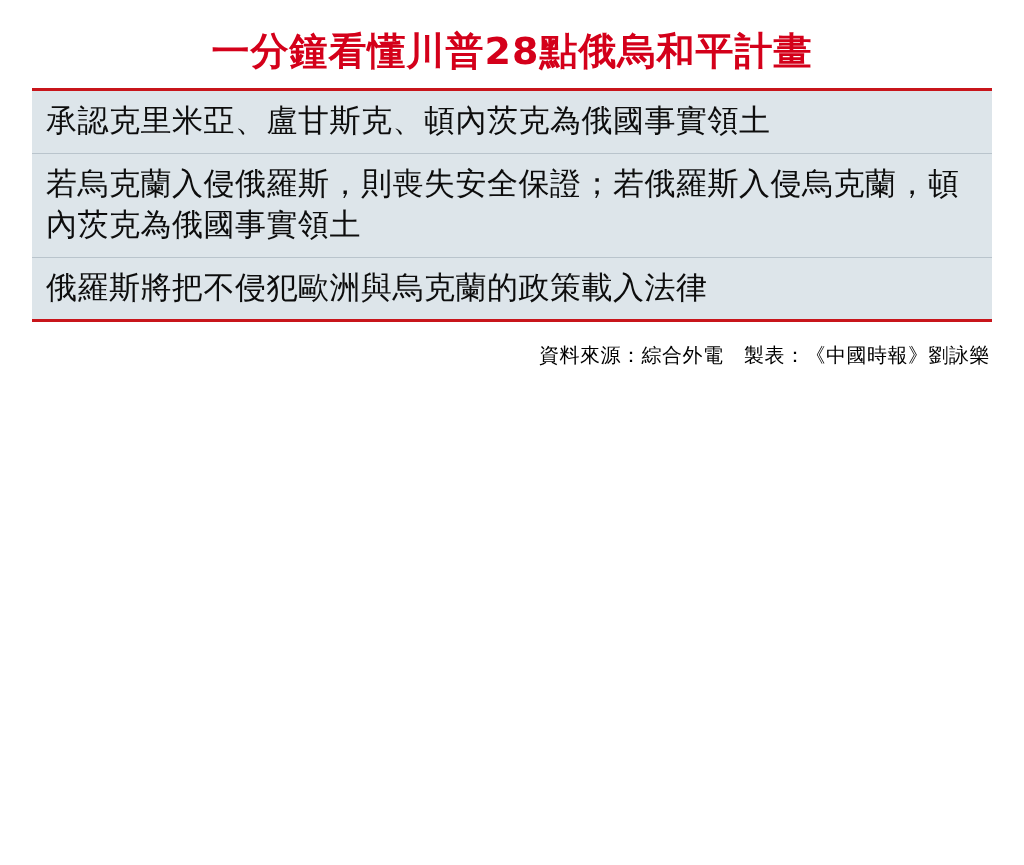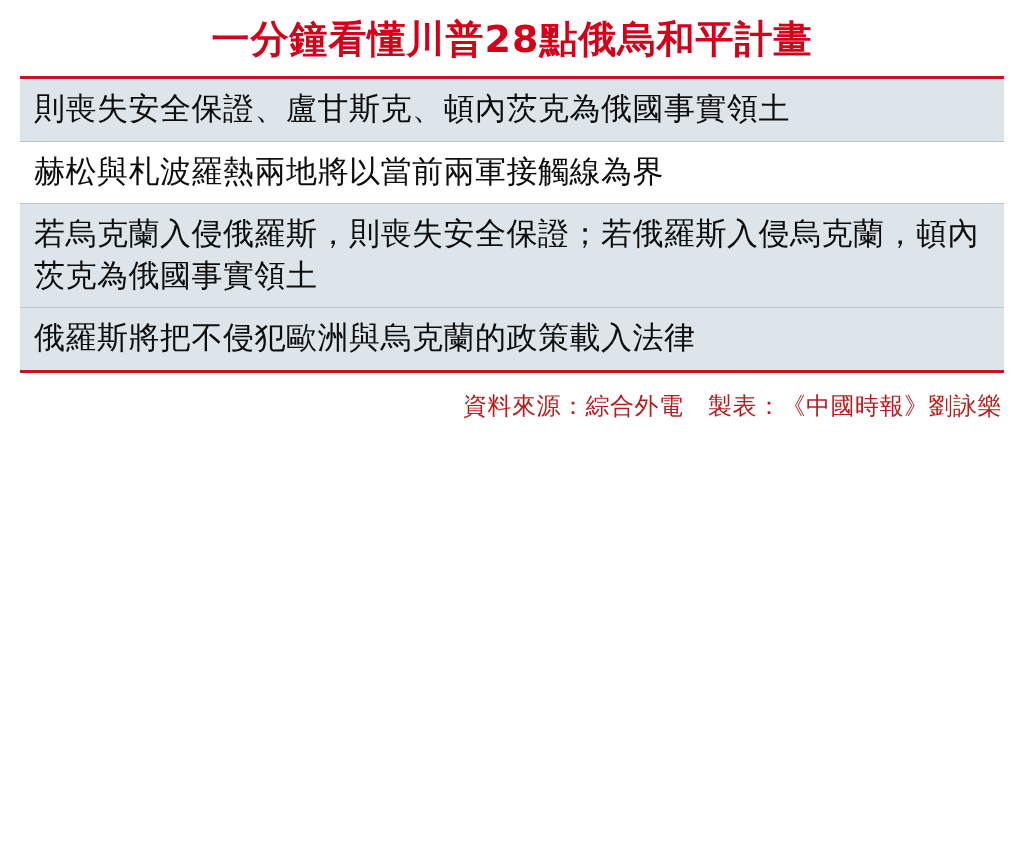--- a/index.html
+++ b/index.html
@@ -12,21 +12,21 @@
     height: 865px;
     font-family: "DejaVu Sans", "Liberation Sans", sans-serif;
     color: #111111;
     overflow: hidden;
   }
   .infographic {
     position: relative;
     width: 1024px;
     height: 775px;
     box-sizing: border-box;
-    padding: 4px;
+    padding: 16px;
     background: #ffffff;
   }
   .title-bar {
     height: 72px;
     display: flex;
     align-items: center;
     justify-content: center;
     background: #ffffff;
   }
   .title {
@@ -61,37 +61,36 @@
   }
   .row.plain {
     background: #ffffff;
   }
   .source {
     height: 66px;
     display: flex;
     align-items: center;
     justify-content: flex-end;
     padding-right: 18px;
-    font-size: 24px;
+    font-size: 20px;
     letter-spacing: 0.5px;
-    color: #b91c1c;
+    color: #000000;
     background: #ffffff;
   }
 </style>
 </head>
 <body>
 
 <div class="infographic">
 
   <div class="title-bar">
     <div class="title">一分鐘看懂川普28點俄烏和平計畫</div>
   </div>
 
   <div class="table">
-    <div class="row alt">則喪失安全保證、盧甘斯克、頓內茨克為俄國事實領土</div>
-    <div class="row plain">赫松與札波羅熱兩地將以當前兩軍接觸線為界</div>
+    <div class="row alt">承認克里米亞、盧甘斯克、頓內茨克為俄國事實領土</div>
     <div class="row alt">若烏克蘭入侵俄羅斯，則喪失安全保證；若俄羅斯入侵烏克蘭，頓內茨克為俄國事實領土</div>
     <div class="row alt">俄羅斯將把不侵犯歐洲與烏克蘭的政策載入法律</div>
   </div>
 
   <div class="source">資料來源：綜合外電　製表：《中國時報》劉詠樂</div>
 
 </div>
 
 </body></html>

